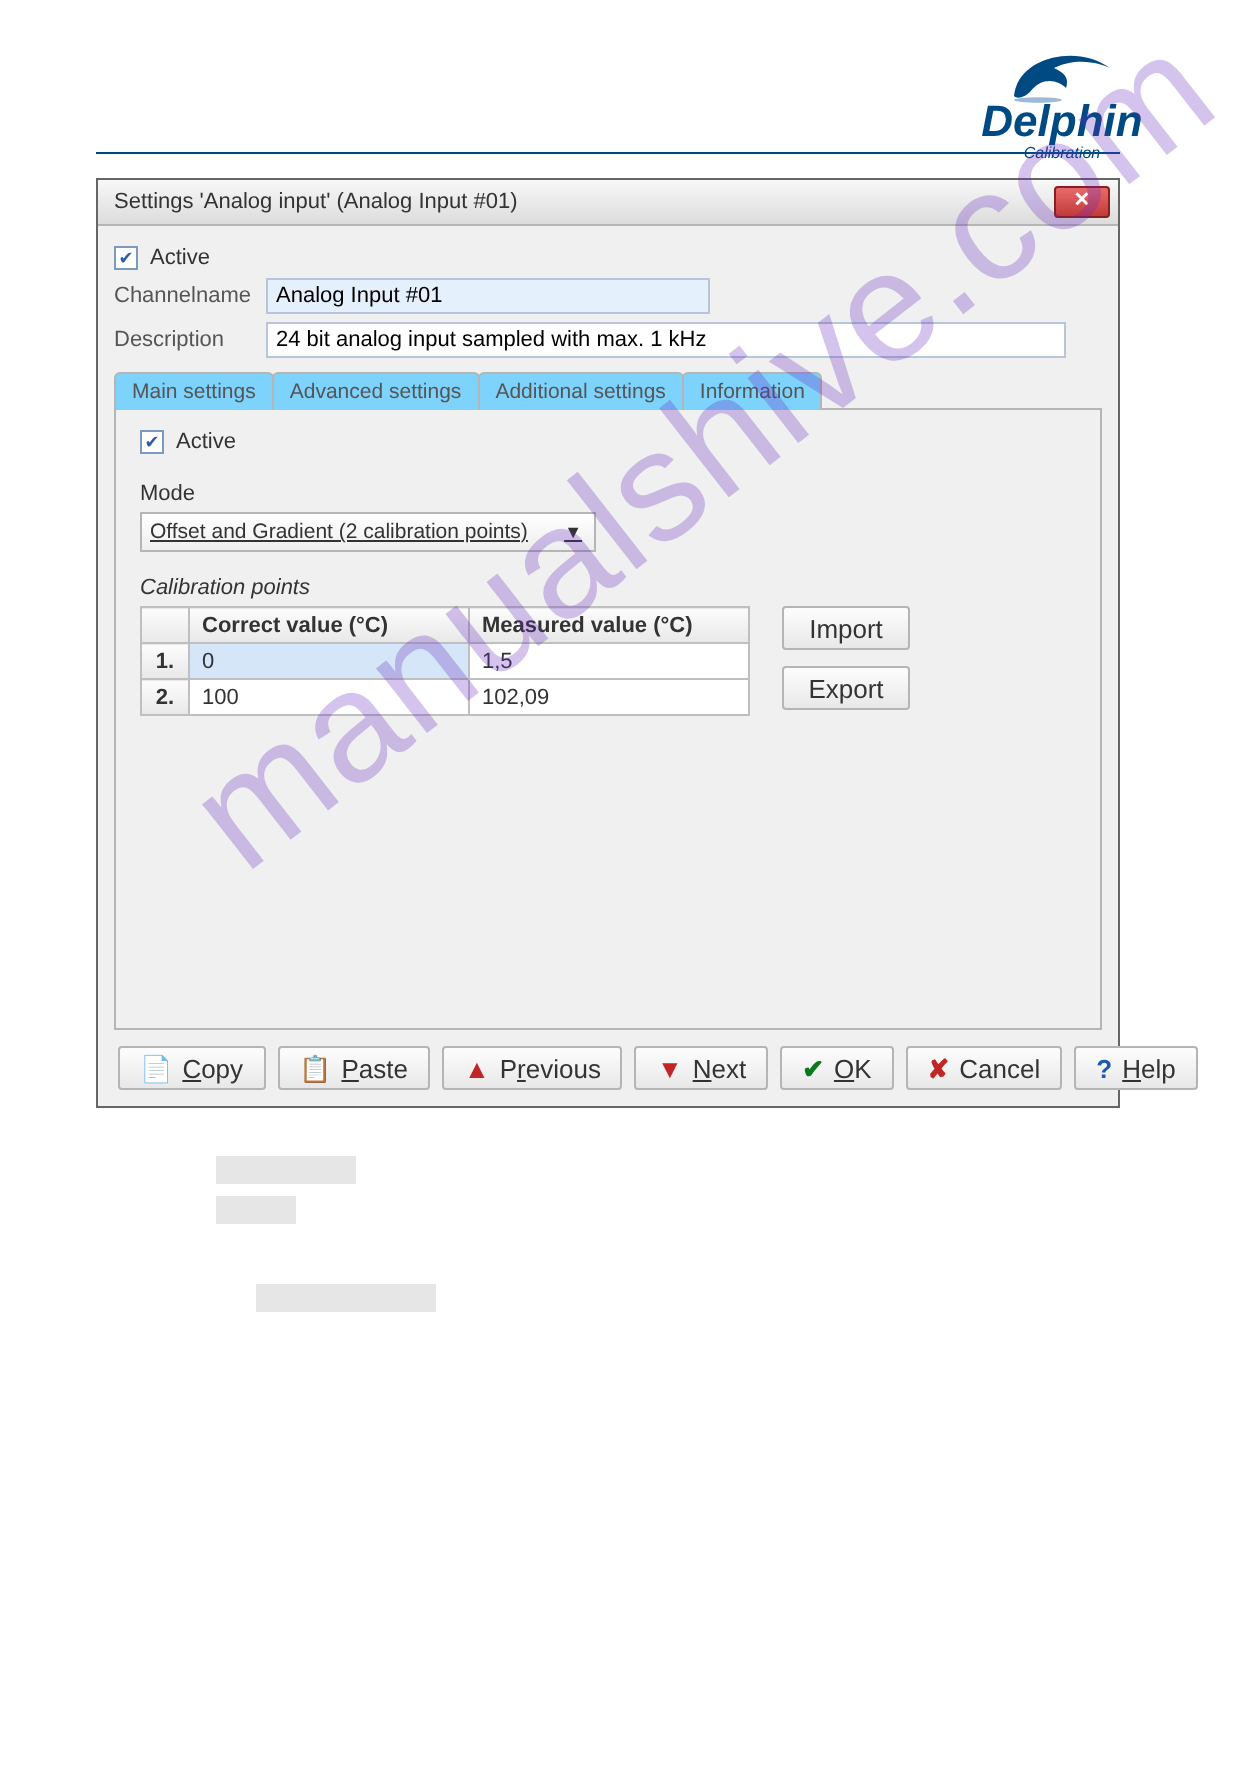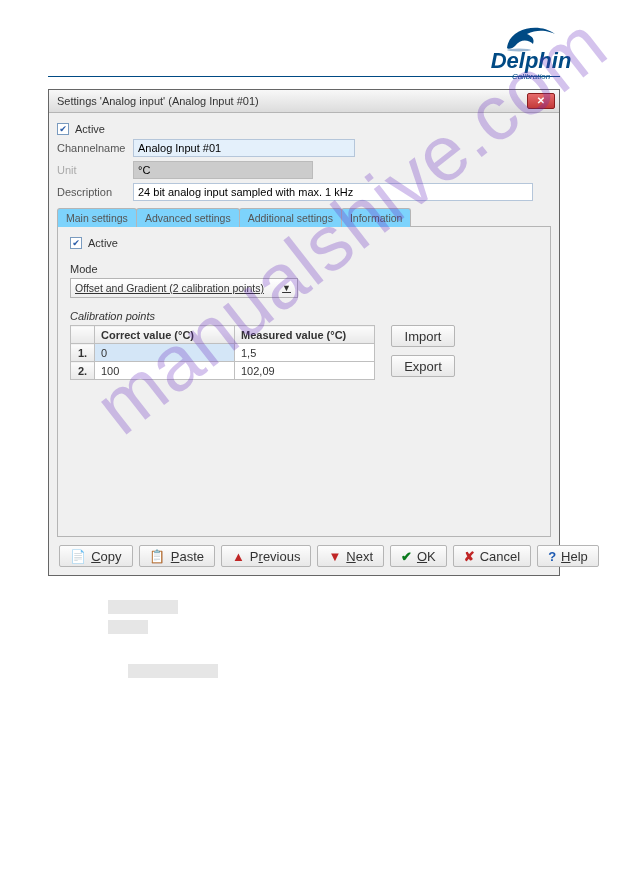--- a/index.html
+++ b/index.html
@@ -247,24 +247,20 @@
 
     <div class="win-inner">
       <div class="row">
         <span class="checkbox">✔</span>
         <span>Active</span>
       </div>
 
       <div class="row">
         <label>Channelname</label>
         <input class="txt-input hl" style="width: 222px;" value="Analog Input #01">
-      </div>
-      <div class="row">
-        <label class="disabled">Unit</label>
-        <input class="txt-input dis" style="width: 180px;" value="°C">
       </div>
       <div class="row">
         <label>Description</label>
         <input class="txt-input" style="width: 400px;" value="24 bit analog input sampled with max. 1 kHz">
       </div>
 
       <div class="tabs">
         <div class="tab">Main settings</div>
         <div class="tab">Advanced settings</div>
         <div class="tab">Additional settings</div>

